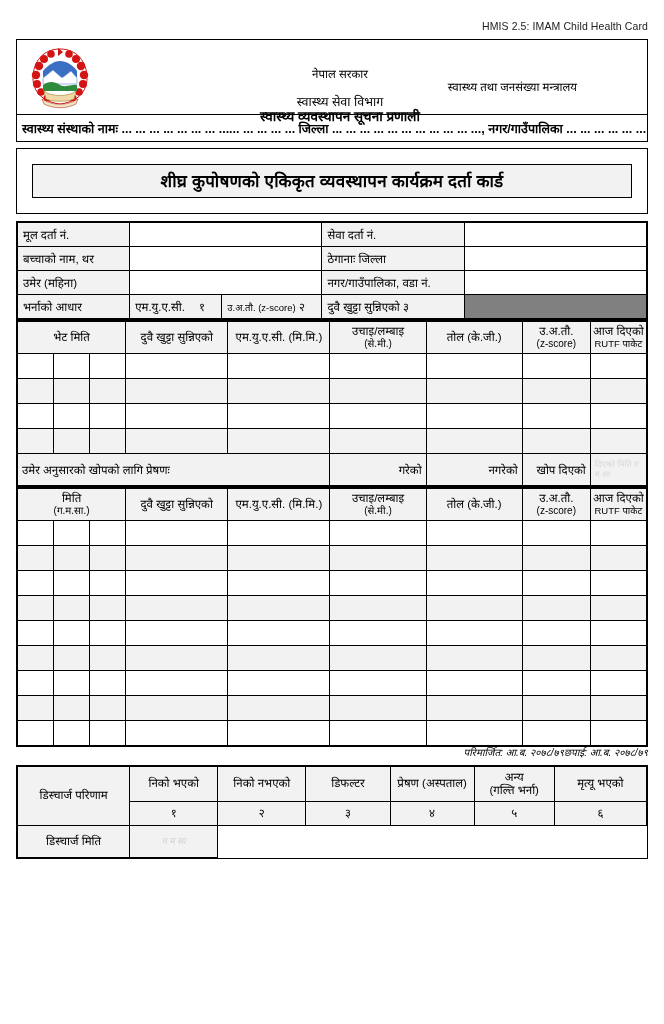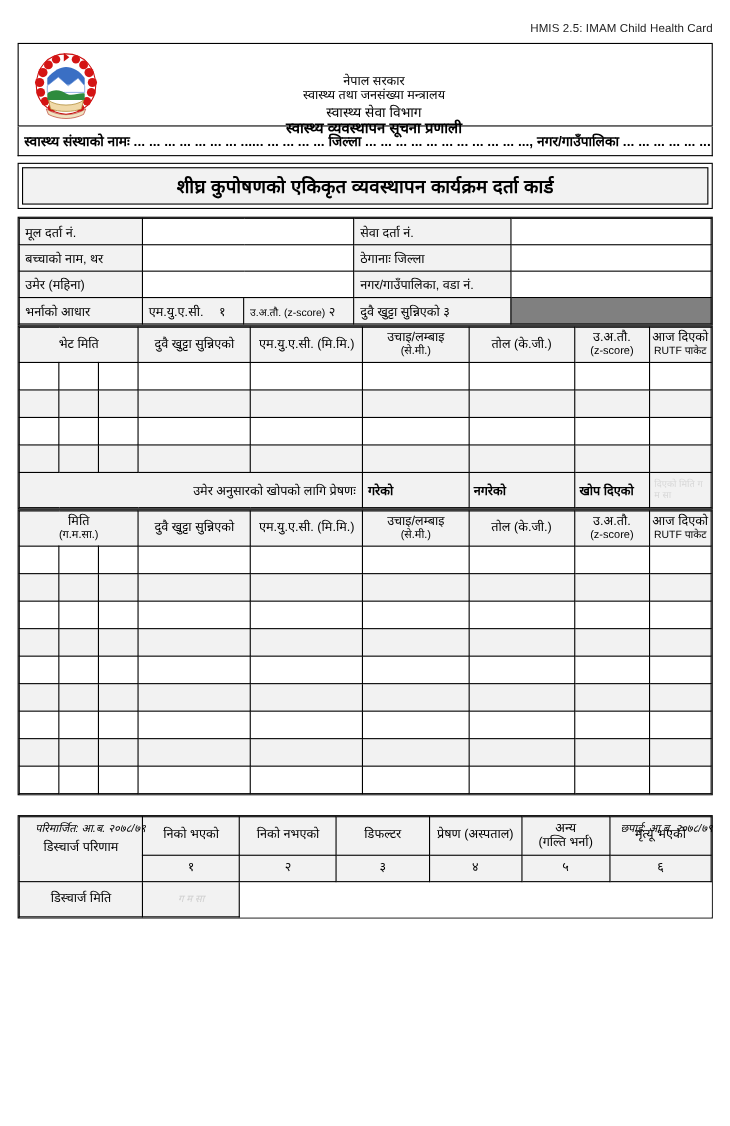--- a/index.html
+++ b/index.html
@@ -54,21 +54,21 @@
     height: 66px;
     display: block;
   }
   .header-titles {
     flex: 1 1 auto;
     text-align: center;
     line-height: 1.18;
     padding-right: 70px;
   }
   .h-l1 { font-size: 11.5px; margin-top: 39px; }
-  .h-l2 { font-size: 11.5px; }
+  .h-l2 { font-size: 11.5px; text-align: right; }
   .h-l3 { font-size: 12.5px; font-weight: normal; }
   .h-l4 { font-size: 13.5px; font-weight: bold; }
 
   
   .inst-box {
     border: 1.3px solid #000;
     border-top: none;
     height: 26px;
     display: flex;
     align-items: center;
@@ -76,21 +76,21 @@
     font-size: 12.5px;
     font-weight: bold;
     white-space: nowrap;
     overflow: hidden;
   }
 
   
   .title-outer {
     margin-top: 6px;
     border: 1.4px solid #000;
-    padding: 3px;
+    padding: 15px;
   }
   .title-inner {
     border: 1px solid #000;
     background: #f2f2f2;
     text-align: center;
     font-size: 17px;
     font-weight: bold;
     padding: 4px 0 5px 0;
     letter-spacing: 0.2px;
   }
@@ -148,24 +148,24 @@
   .m-table th .sub { font-size: 10px; display: block; }
   .m-table th .rutf { font-size: 9.5px; }
   .m-table td.cell { height: 20px; }
   .m-table tr.alt td.cell { background: #f2f2f2; }
   .referral-row td {
     background: #f2f2f2;
     height: 27px;
     font-size: 11.5px;
   }
   .referral-label {
-    text-align: right;
+    text-align: left;
     padding-right: 6px;
   }
-  .referral-opt { text-align: left; font-weight: bold; }
+  .referral-opt { text-align: right; }
   .faint {
     color: #d8d8d8;
     font-size: 8.5px;
     line-height: 1.1;
   }
 
   
   .d-table-wrap {
     margin-top: 18px;
     border: 1.4px solid #000;
@@ -203,21 +203,21 @@
     text-align: center;
   }
 
   
   .footer {
     position: absolute;
     left: 32px;
     right: 16px;
     bottom: 5px;
     display: flex;
-    justify-content: space-between;
+    justify-content: flex-end;
     font-size: 10px;
     font-style: italic;
   }
 </style>
 </head>
 <body>
 
 <div class="page">
 
   <div class="doc-code">HMIS 2.5: IMAM Child Health Card</div>

